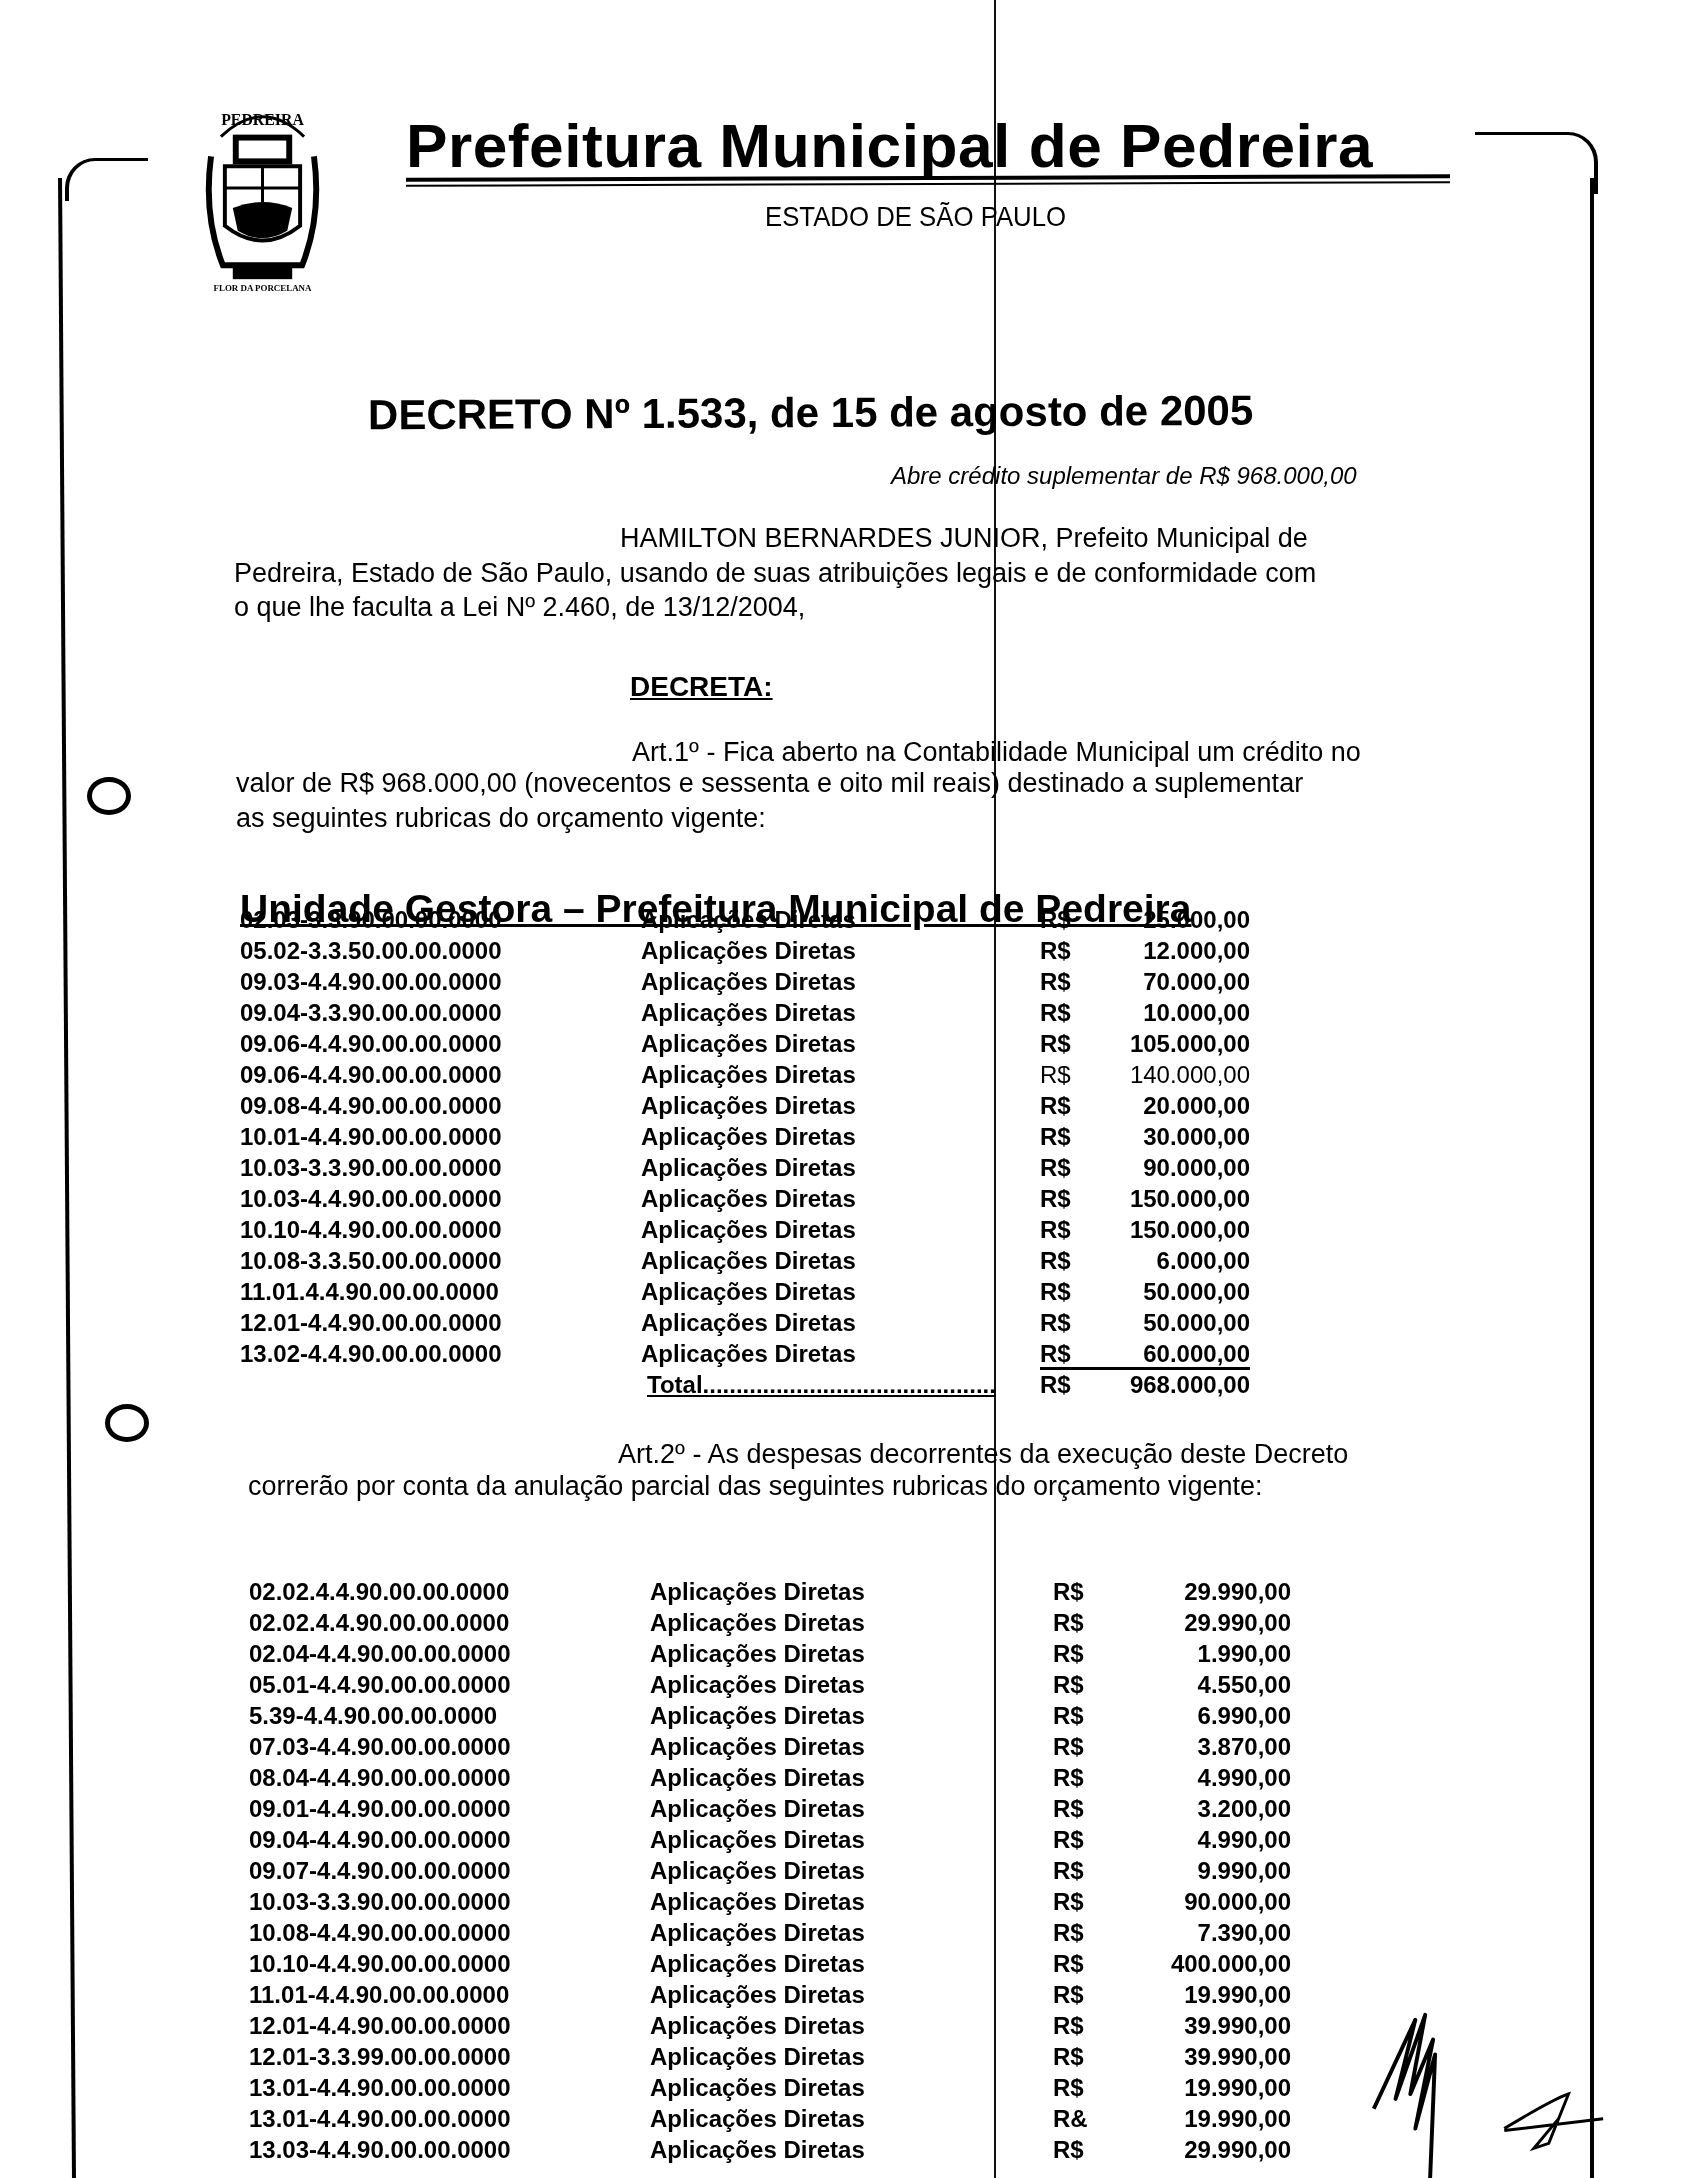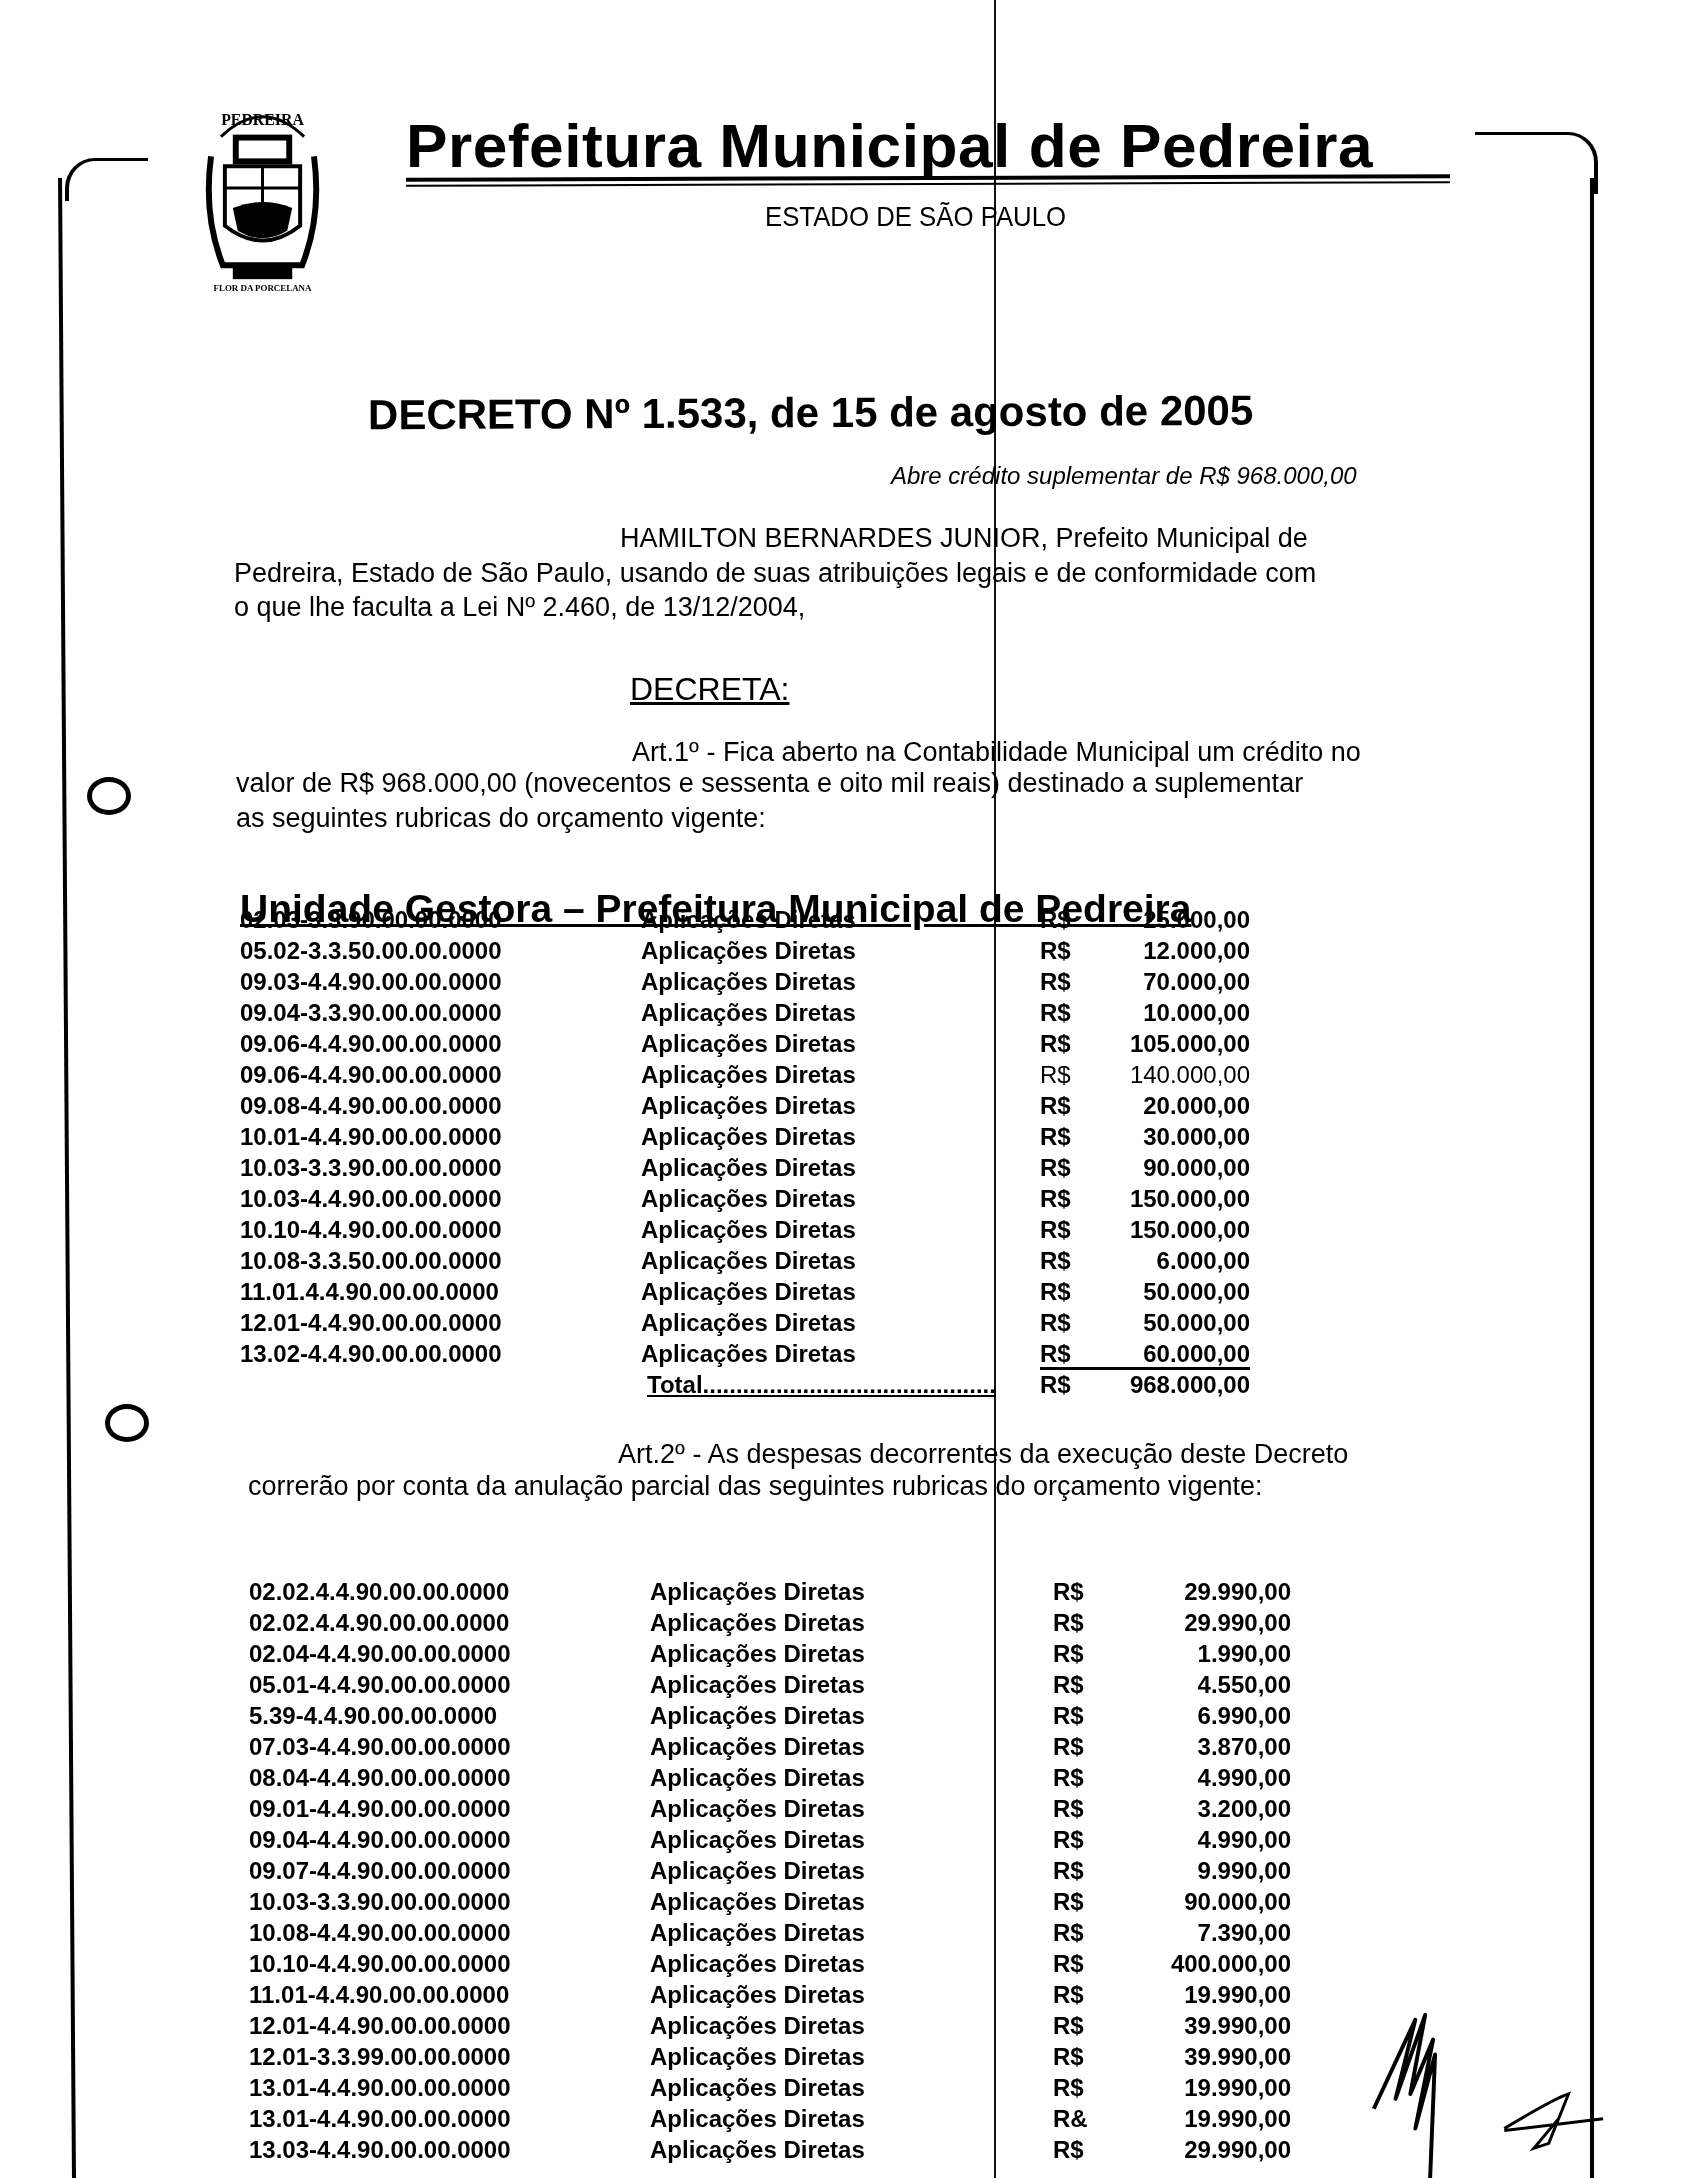--- a/index.html
+++ b/index.html
@@ -14,21 +14,21 @@
   .crest { position:absolute; left:203px; top:97px; width:119px; height:198px; }
   .header-title { position:absolute; left:406px; top:111px; font-weight:bold; font-size:61px; letter-spacing:0.5px; transform:scaleX(1.02); transform-origin:left; white-space:nowrap; }
   .header-rule1 { position:absolute; left:406px; top:176px; width:1044px; height:4px; background:#000; transform:rotate(-0.2deg); }
   .header-rule2 { position:absolute; left:406px; top:183px; width:1044px; height:2px; background:#000; transform:rotate(-0.2deg); }
   .header-sub { position:absolute; left:765px; top:201px; font-size:28px; white-space:nowrap; transform:scaleX(0.92); transform-origin:left; }
   
   .decree-title { position:absolute; left:368px; top:389px; font-weight:bold; font-size:42px; white-space:nowrap; transform:rotate(-0.3deg); }
   .ementa { position:absolute; left:891px; top:462px; font-style:italic; font-size:24px; white-space:nowrap; }
   .para { position:absolute; font-size:27px; white-space:nowrap; line-height:32px; }
   .bold { font-weight:normal; }
-  .decreta { position:absolute; left:630px; top:671px; font-weight:normal; font-size:32px; text-decoration:underline; }
+  .decreta { position:absolute; left:630px; top:671px; font-weight:bold; font-size:28px; text-decoration:underline; }
   .section-heading { position:absolute; left:240px; top:874px; font-weight:bold; font-size:39px; white-space:nowrap; text-decoration:underline;margin-top:13px; }
   
   .table { position:absolute; }
   .row { position:relative; height:31px; font-weight:bold; font-size:24px; white-space:nowrap; }
   .row span { position:absolute; top:0; }
   .c-code { left:0; }
   .c-desc { left:401px; }
   .c-cur { left:800px; }
   .c-val { right:0; text-align:right; }
   .t1 { left:240px; top:906px; width:1010px; }

